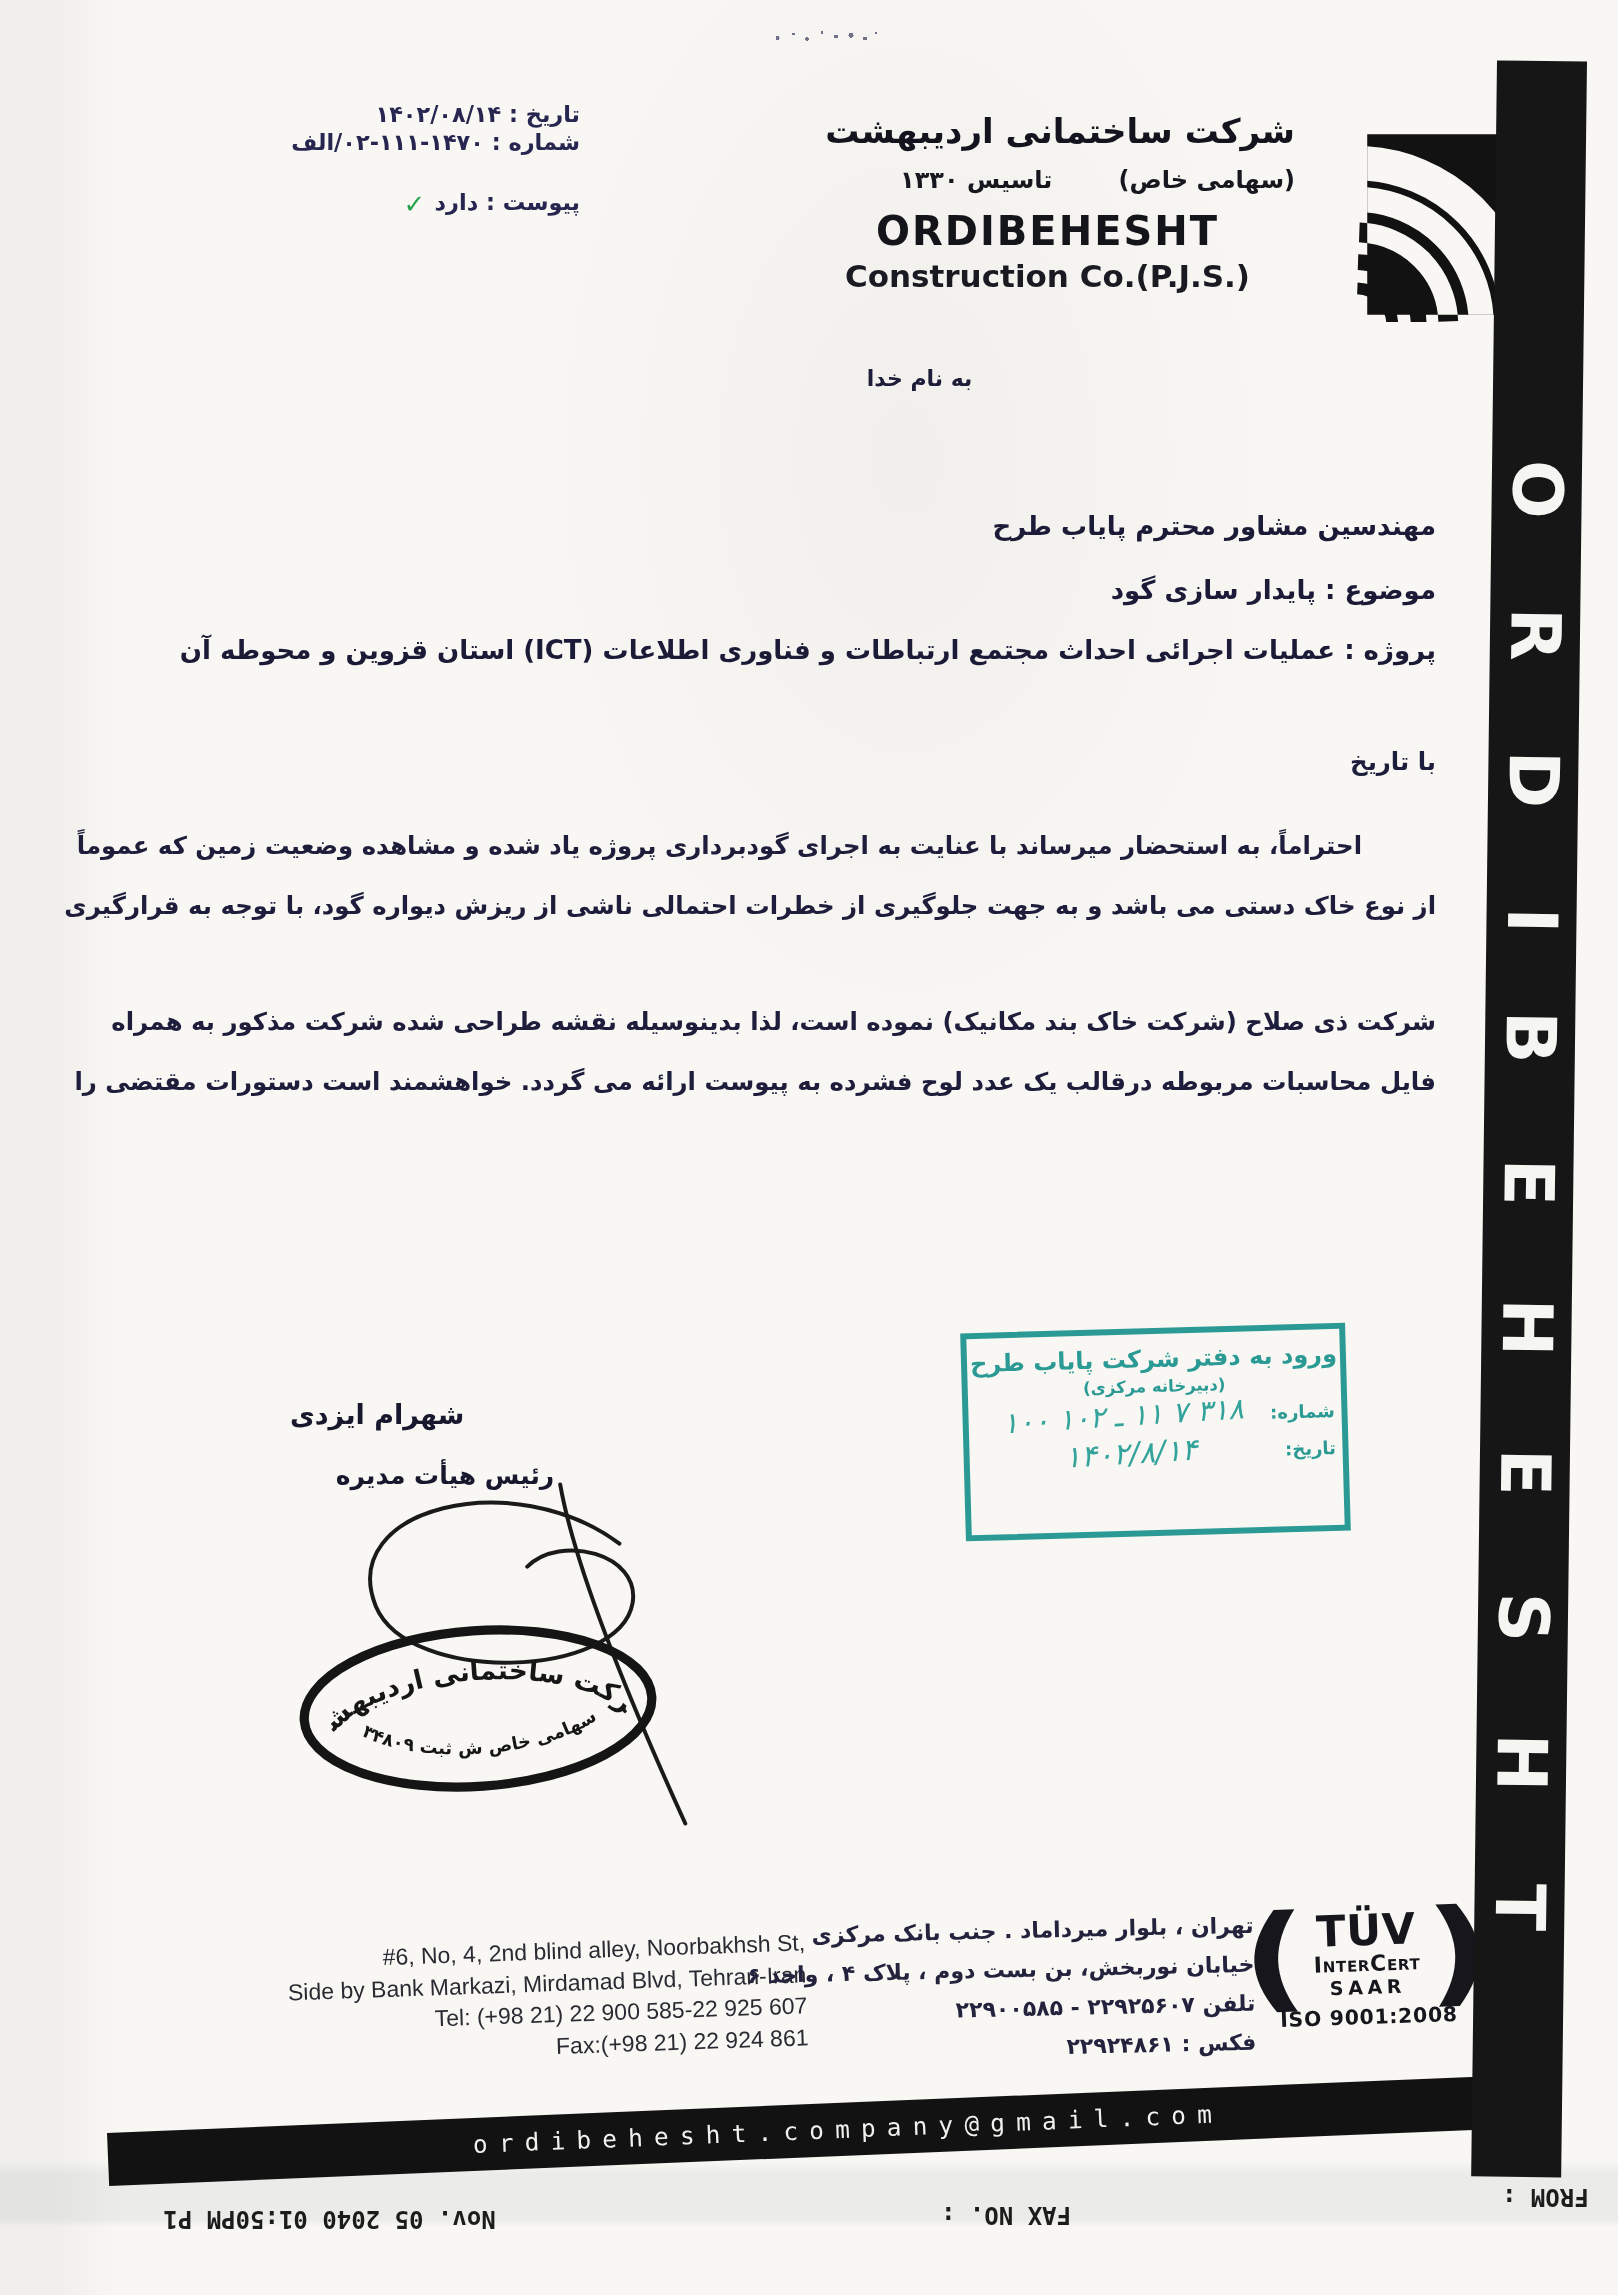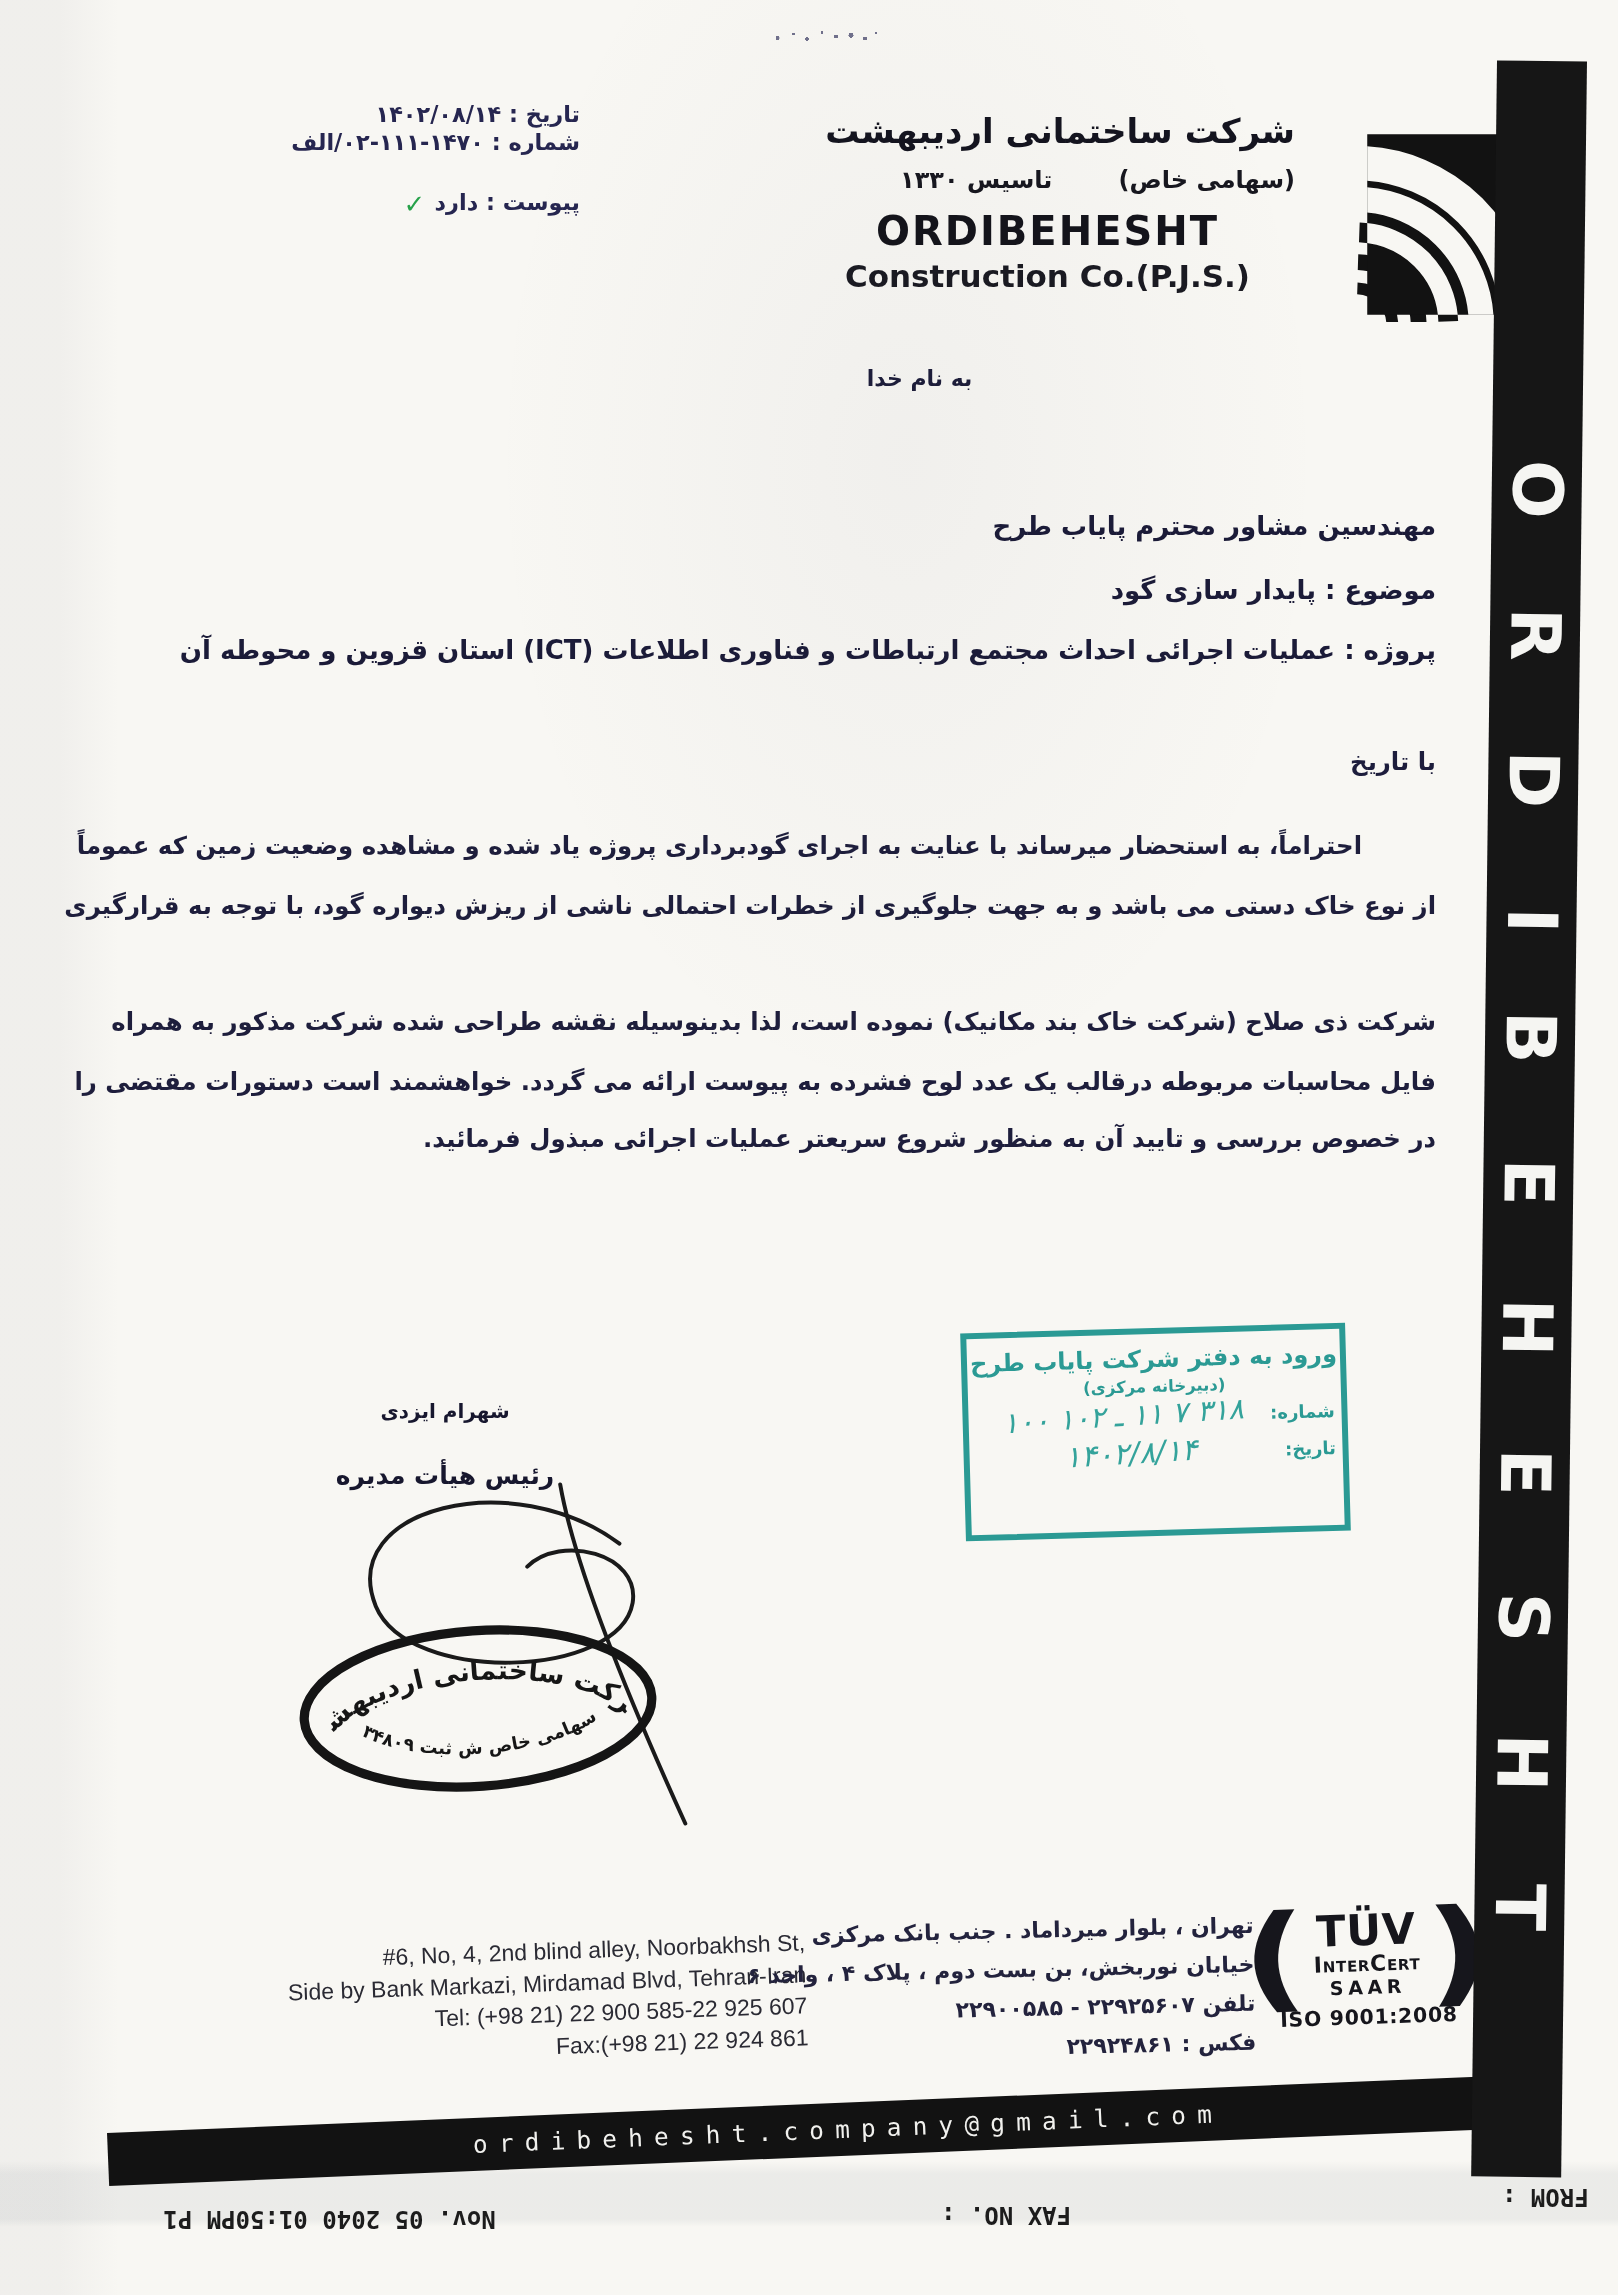--- a/index.html
+++ b/index.html
@@ -35,21 +35,21 @@
   .salam{right:183px; top:747px; font-size:24.4px; font-weight:bold; color:#1d1d3c;}
 
   .body-line{
     right:183px; width:1314px; font-size:24.4px; font-weight:600; color:#1e1e3c;
     text-align:justify; text-align-last:justify; white-space:nowrap;
   }
   .body-line.first{padding-right:74px; width:1241px;}
   .body-line.last{text-align:right; text-align-last:right;}
 
   
-  .sig-name{left:290px; top:1399px; width:310px; text-align:center; font-size:20px; font-weight:bold; color:#17172e;}
+  .sig-name{left:290px; top:1399px; width:310px; text-align:left; font-size:27px; font-weight:bold; color:#17172e;}
   .sig-title{left:290px; top:1461px; width:310px; text-align:center; font-size:25px; font-weight:bold; color:#17172e;}
 
   
   .entry-stamp{
     left:963px; top:1328px; width:373px; height:196px;
     border:6px solid #2b9a94; transform:rotate(-1.6deg);
     color:#2b9a94; text-align:center;
   }
   .entry-l1{margin-top:10.5px; font-size:24px; font-weight:bold; white-space:nowrap;}
   .entry-l2{margin-top:4px; font-size:16.5px; font-weight:bold;}
@@ -149,21 +149,20 @@
 
   <div class="abs fa addr-line" style="top:511px;">مهندسین مشاور محترم پایاب طرح</div>
   <div class="abs fa addr-line" style="top:575px;">موضوع : پایدار سازی گود</div>
   <div class="abs fa addr-line" style="top:635px;">پروژه : عملیات اجرائی احداث مجتمع ارتباطات و فناوری اطلاعات (ICT) استان قزوین و محوطه آن</div>
 
   <div class="abs fa salam">با تاریخ</div>
   <div class="abs fa body-line first" style="top:831px;">احتراماً، به استحضار میرساند با عنایت به اجرای گودبرداری پروژه یاد شده و مشاهده وضعیت زمین که عموماً</div>
   <div class="abs fa body-line" style="top:891px;">از نوع خاک دستی می باشد و به جهت جلوگیری از خطرات احتمالی ناشی از ریزش دیواره گود، با توجه به قرارگیری</div>
   <div class="abs fa body-line" style="top:1007px;">شرکت ذی صلاح (شرکت خاک بند مکانیک) نموده است، لذا بدینوسیله نقشه طراحی شده شرکت مذکور به همراه</div>
   <div class="abs fa body-line" style="top:1067px;">فایل محاسبات مربوطه درقالب یک عدد لوح فشرده به پیوست ارائه می گردد. خواهشمند است دستورات مقتضی را</div>
-  <div class="abs fa body-line last" style="top:1124px;">در خصوص بررسی و تایید آن به منظور شروع سریعتر عملیات اجرائی مبذول فرمائید.</div>
 
   <div class="abs fa entry-stamp">
     <div class="entry-l1">ورود به دفتر شرکت پایاب طرح</div>
     <div class="entry-l2">(دبیرخانه مرکزی)</div>
     <div class="entry-row">
       <span class="entry-label">شماره:</span>
       <span class="entry-hand">۳۱۸ ۷ ۱۱ ـ ۱۰۲ ۱۰۰</span>
     </div>
     <div class="entry-row">
       <span class="entry-label">تاریخ:</span>

